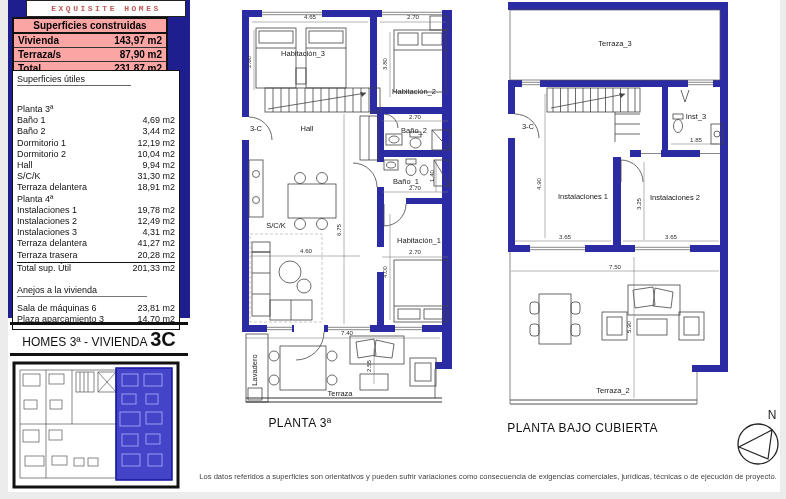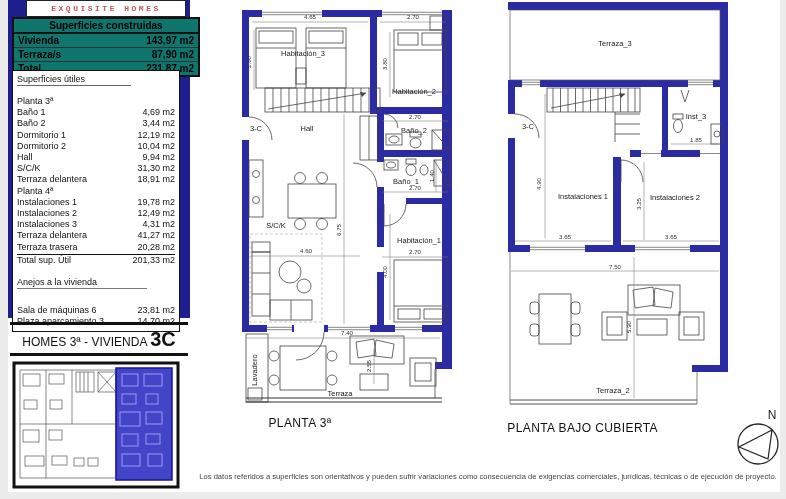--- a/index.html
+++ b/index.html
@@ -7,32 +7,32 @@
        font-family:"Liberation Sans",sans-serif;overflow:hidden}
   .abs{position:absolute}
   .canvas{left:8px;top:0;width:772px;height:492px;background:#ffffff}
 
   
   .sidebar{left:8px;top:0;width:182px;height:318px;background:#1e1e8e}
   .logo{left:18px;top:0;width:158px;height:15px;background:#fff;border:1px solid #222;
         display:flex;align-items:center;justify-content:center;
         font-family:Liberation Mono, monospace;font-size:8px;font-weight:bold;
         letter-spacing:2.5px;color:#c05a56;white-space:nowrap}
-  .t1{left:4px;top:17px;width:188px;background:#0f766e;border:2px solid #111;box-sizing:border-box}
+  .t1{left:4px;top:17px;width:156px;background:#fca5a5;border:2px solid #111;box-sizing:border-box}
   .t1 .hdr{font-size:10px;font-weight:bold;text-align:center;padding:1px 0;border-bottom:2px solid #111}
   .t1 .trow{display:flex;justify-content:space-between;align-items:center;
             font-size:10px;font-weight:bold;height:13px;padding:0 4px}
   .t1 .trow + .trow{border-top:1px solid #333}
   .t2{left:4px;top:70px;width:168px;background:#fff;border:1.5px solid #111;
       box-sizing:border-box;padding:2px 4px 4px;font-size:9px;color:#111}
-  .t2 .hdr{line-height:12px;border-bottom:1px solid #666;width:72%;margin-bottom:10px}
+  .t2 .hdr{line-height:12px;border-bottom:1px solid #666;width:72%;margin-bottom:18px}
   .t2 .trow{display:flex;justify-content:space-between;line-height:11.2px}
   .t2 .total{border-top:1px solid #111;margin-top:1px}
   .t2 .gap{height:10px}
-  .t2 .annexhdr{line-height:12px;border-bottom:1px solid #777;width:82%;margin-bottom:16px}
+  .t2 .annexhdr{line-height:12px;border-bottom:1px solid #777;width:82%;margin-bottom:6px}
 
   
   .titleblock{left:10px;top:322px;width:178px}
   .bar{height:3px;background:#111}
   .titletext{text-align:center;font-size:12px;color:#111;padding:3px 0 2px;white-space:nowrap}
   .titletext .code{font-size:20px;font-weight:bold}
 
   .minimap{left:12px;top:360px;width:168px;height:130px}
 
   .plan1{left:210px;top:2px;width:268px;height:412px}

